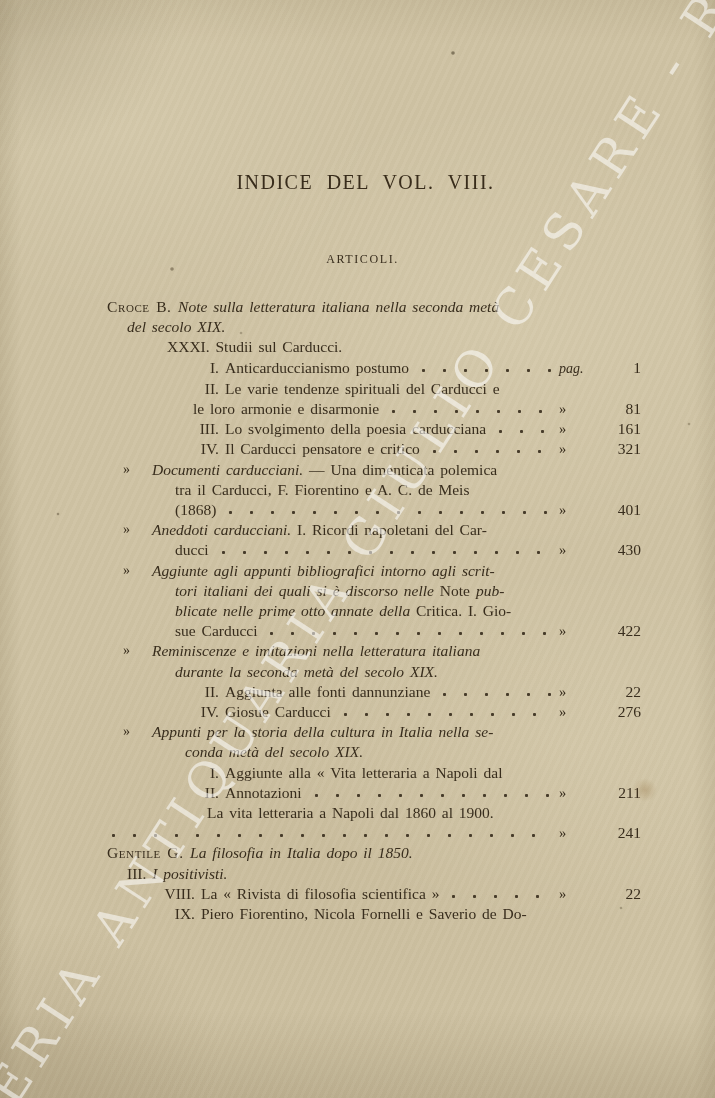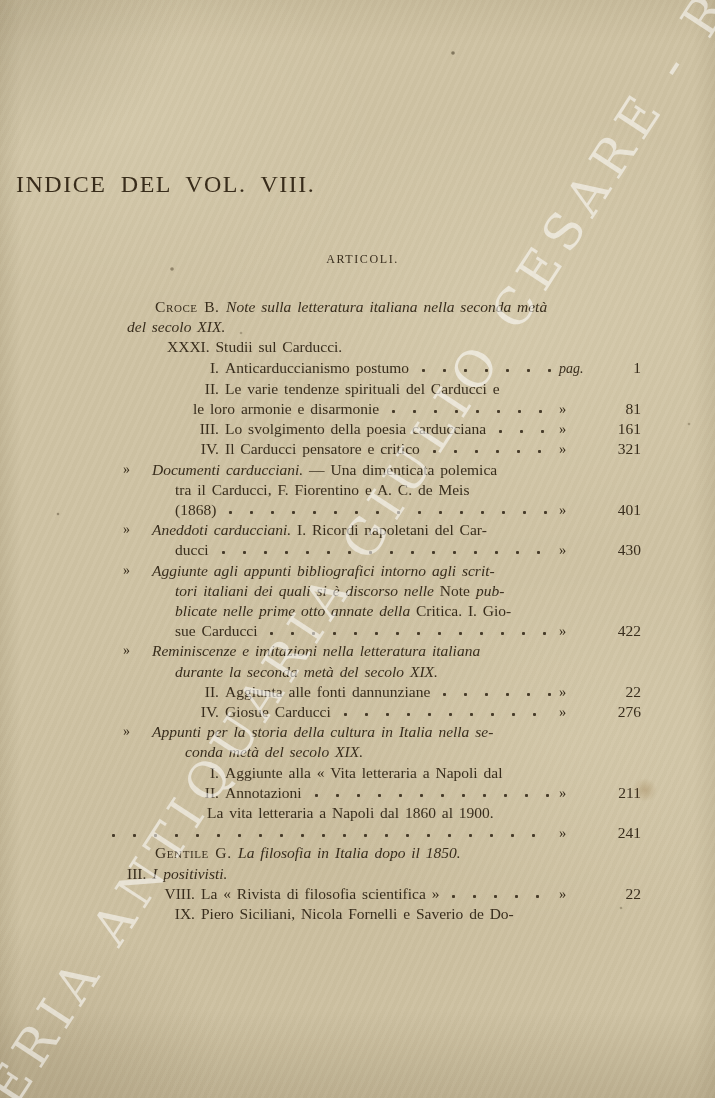--- a/index.html
+++ b/index.html
@@ -13,22 +13,22 @@
       radial-gradient(480px 300px at 80% 68%, rgba(255,248,224,.10), rgba(255,248,224,0) 60%),
       radial-gradient(600px 420px at 45% 78%, rgba(150,130,88,.08), rgba(150,130,88,0) 65%),
       radial-gradient(300px 220px at 6% 96%, rgba(118,100,68,.15), rgba(118,100,68,0) 60%),
       radial-gradient(280px 220px at 2% 2%, rgba(108,96,70,.16), rgba(108,96,70,0) 60%),
       repeating-linear-gradient(115deg, rgba(255,255,255,.022) 0 3px, rgba(90,80,55,.022) 3px 7px),
       linear-gradient(180deg, rgba(128,110,76,.10) 0%, rgba(128,110,76,0) 4%, rgba(128,110,76,0) 92%, rgba(112,95,63,.20) 100%),
       linear-gradient(90deg, rgba(118,102,70,.15) 0%, rgba(118,102,70,0) 3%, rgba(118,102,70,0) 97%, rgba(118,102,70,.12) 100%);
     background-color:var(--paper,#cfc3a4);
   }
   .title{
-    position:absolute;left:16px;right:0;top:171px;text-align:left;
-    font-size:24px;letter-spacing:1.5px;word-spacing:7px;color:#382c1b;
+    position:absolute;left:16px;right:0;top:171px;text-align:center;
+    font-size:20px;letter-spacing:1.5px;word-spacing:7px;color:#382c1b;
   }
   .section{
     position:absolute;left:10px;right:0;top:252px;text-align:center;
     font-size:12px;letter-spacing:1.6px;word-spacing:3px;
   }
   .toc{position:absolute;left:99px;right:74px;top:297px;font-size:15.5px;}
   .row{display:flex;align-items:baseline;line-height:20.2px;position:relative;}
   .lead{word-spacing:2px;white-space:nowrap;}
   .ind0{padding-left:8px}
   .ind1{padding-left:28px}
@@ -36,21 +36,21 @@
   .ind4{padding-left:53px}
   .ind5{padding-left:76px}
   .ind6{padding-left:94px}
   .ind7{padding-left:122px}
   .ind8{padding-left:108px}
   .ind9{padding-left:86px}
   .numcol{display:inline-block;width:120px;text-align:right;margin-right:6px;}
   .g-g .numcol{width:96px;}
   .ditto{position:absolute;left:24px;top:0;font-size:14px;}
   .seg.i{font-style:italic;}
-  .seg.sc{font-variant:small-caps;letter-spacing:.6px;margin-left:48px;}
+  .seg.sc{font-variant:small-caps;letter-spacing:.6px;}
   .dots{
     flex:1 1 20px;min-width:18px;height:5px;margin:0 4px 0 12px;align-self:baseline;
     background-image:radial-gradient(circle at 2.5px 2.5px, rgba(56,45,29,.9) 1.3px, rgba(56,45,29,0) 1.8px);
     background-size:21px 5px;background-repeat:repeat-x;background-position:left center;
   }
   .ref{flex:0 0 36px;padding-left:4px;white-space:nowrap;font-size:14.5px;}
   .ref.it{font-style:italic;font-size:14px;}
   .page{flex:0 0 46px;text-align:right;white-space:nowrap;}
   .watermark{
     position:absolute;left:50%;top:50%;
@@ -207,19 +207,19 @@
       <div class="row g-g">
         <span class="lead ind1"><span class="seg r">III. </span><span class="seg i">I positivisti.</span></span>
       </div>
       <div class="row g-g">
         <span class="lead"><span class="numcol">VIII.</span><span class="seg r">La « Rivista di filosofia scientifica »</span></span>
         <span class="dots"></span>
         <span class="ref">»</span>
         <span class="page">22</span>
       </div>
       <div class="row g-g">
-        <span class="lead"><span class="numcol">IX.</span><span class="seg r">Piero Siciliani, Nicola Fornelli e Saverio de Do-</span></span>
+        <span class="lead"><span class="numcol">IX.</span><span class="seg r">Piero Fiorentino, Nicola Fornelli e Saverio de Do-</span></span>
       </div>
     </div>
   <div class="specks"></div>
   <div class="stain"></div>
   <div class="watermark">LIBRERIA ANTIQUARIA GIULIO CESARE - ROMA</div>
 </div>
 
 </body></html>

